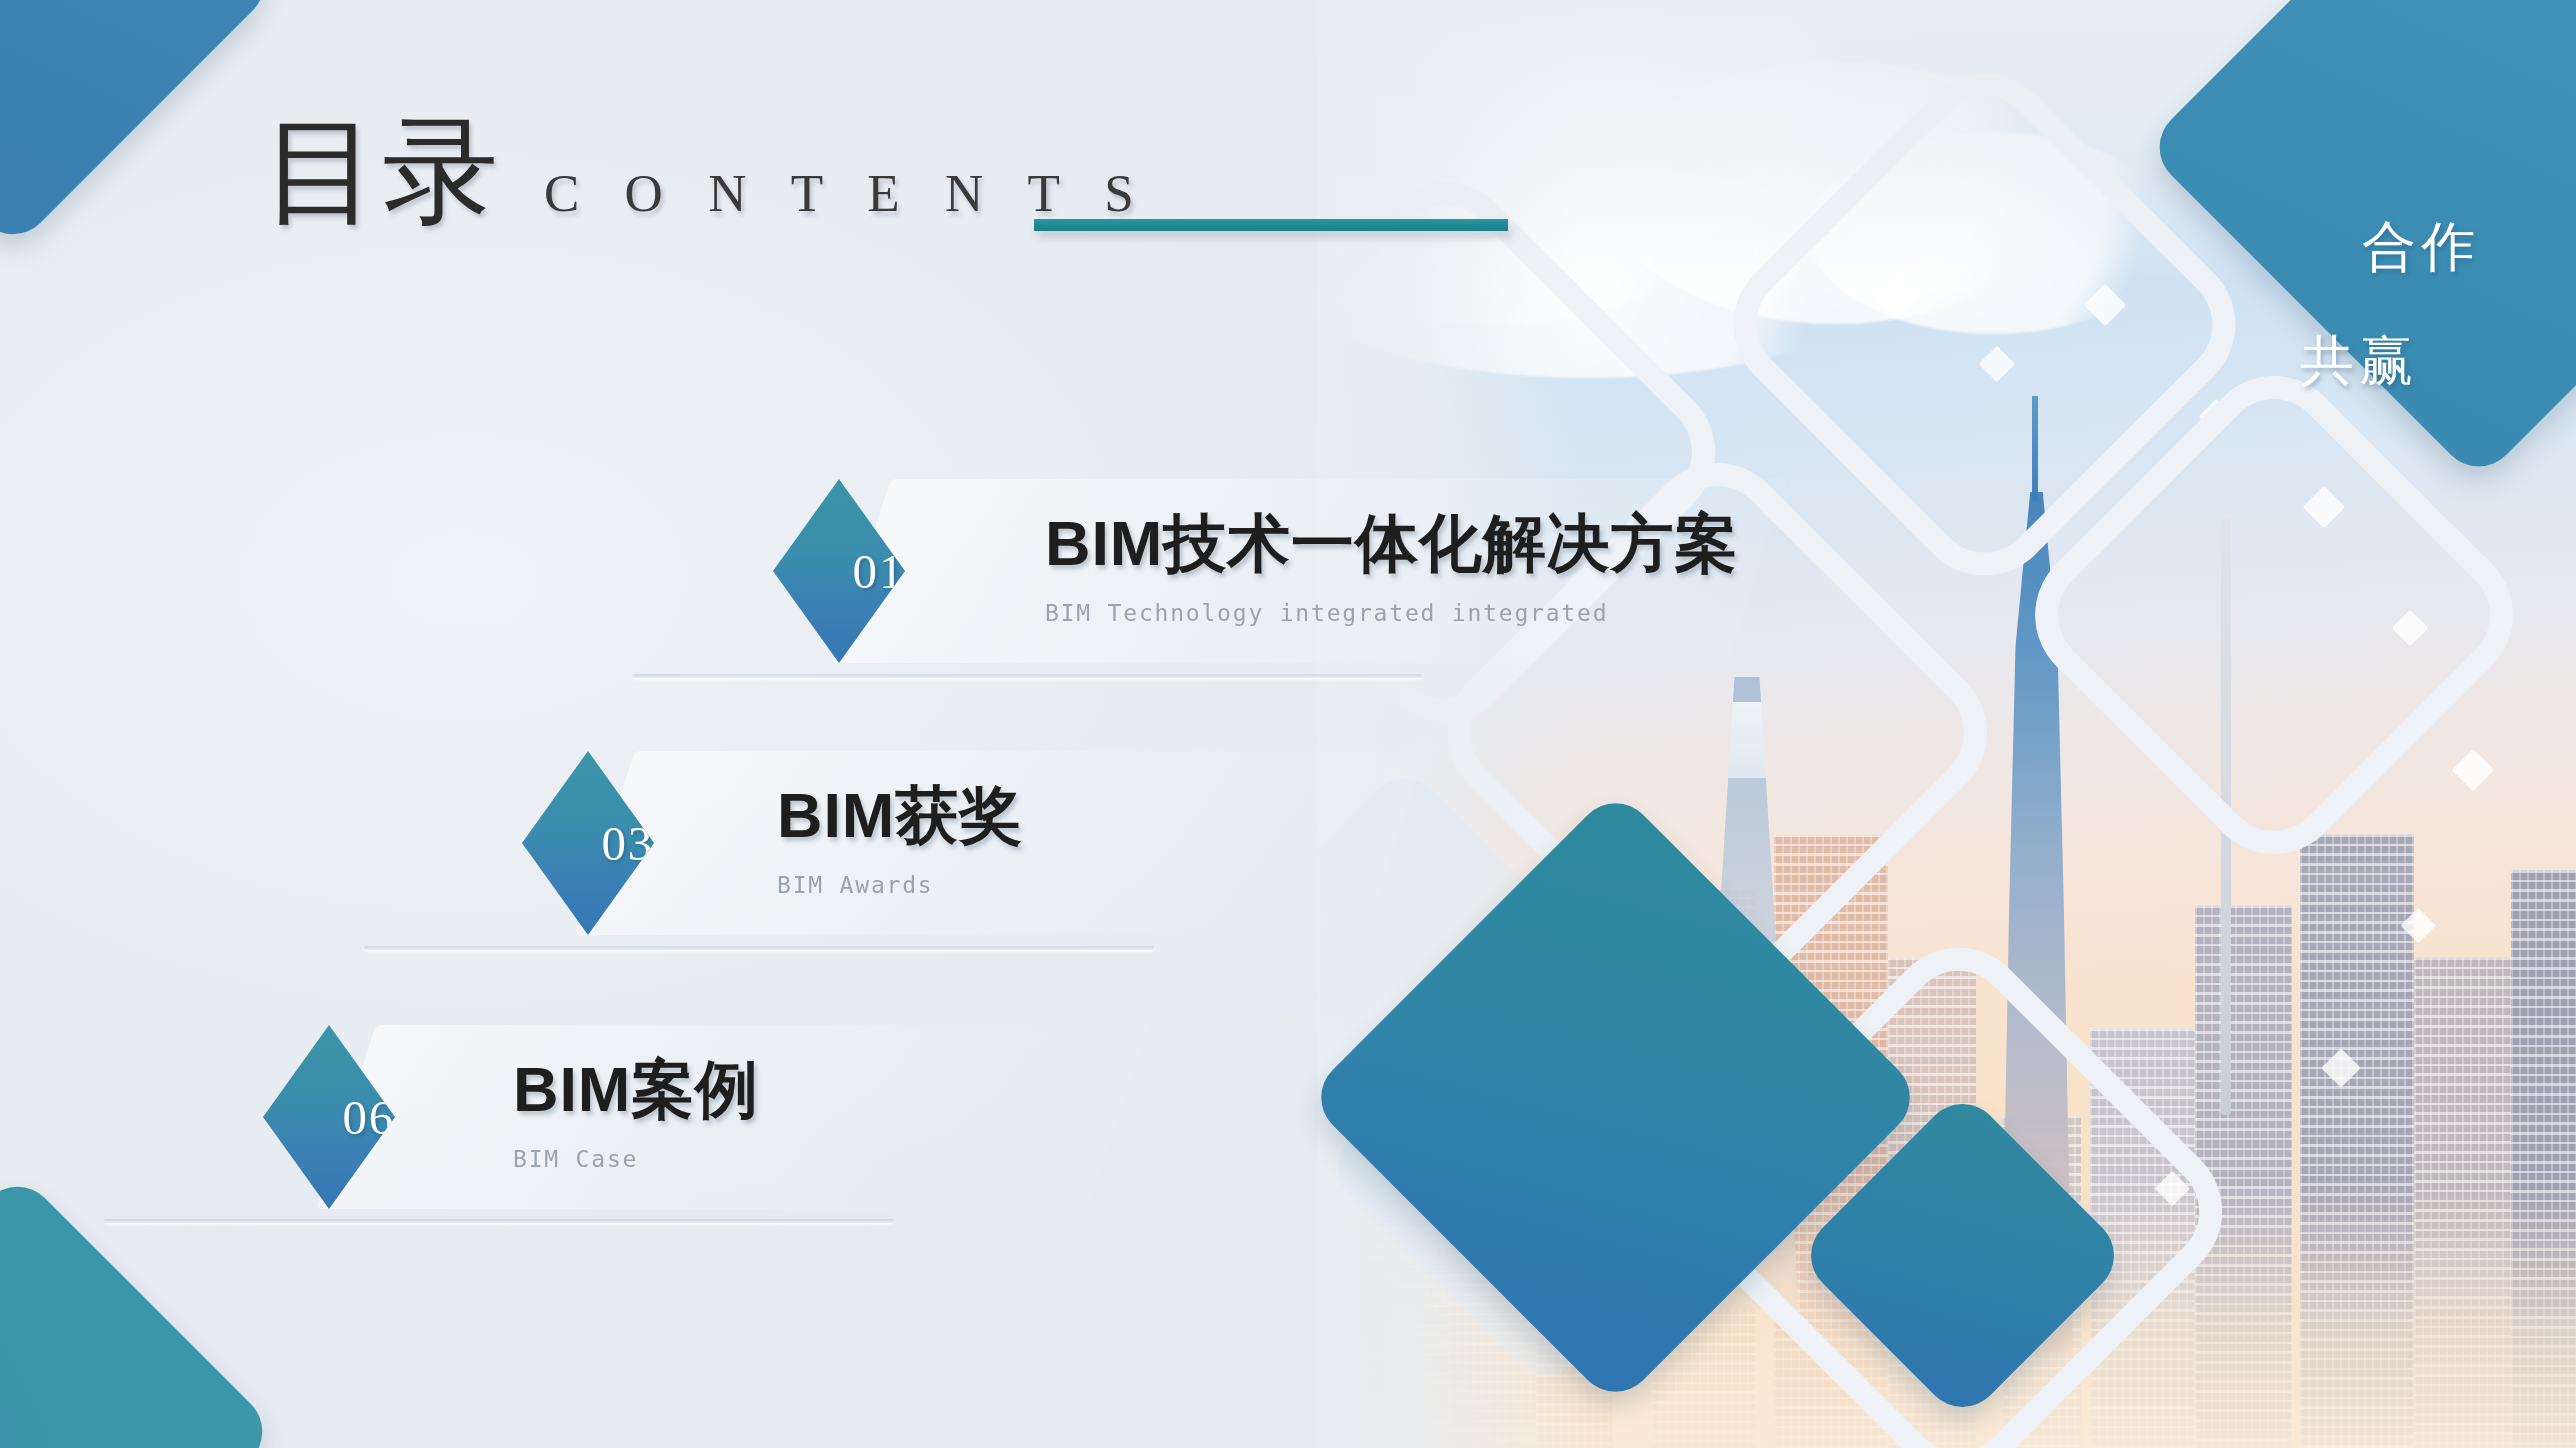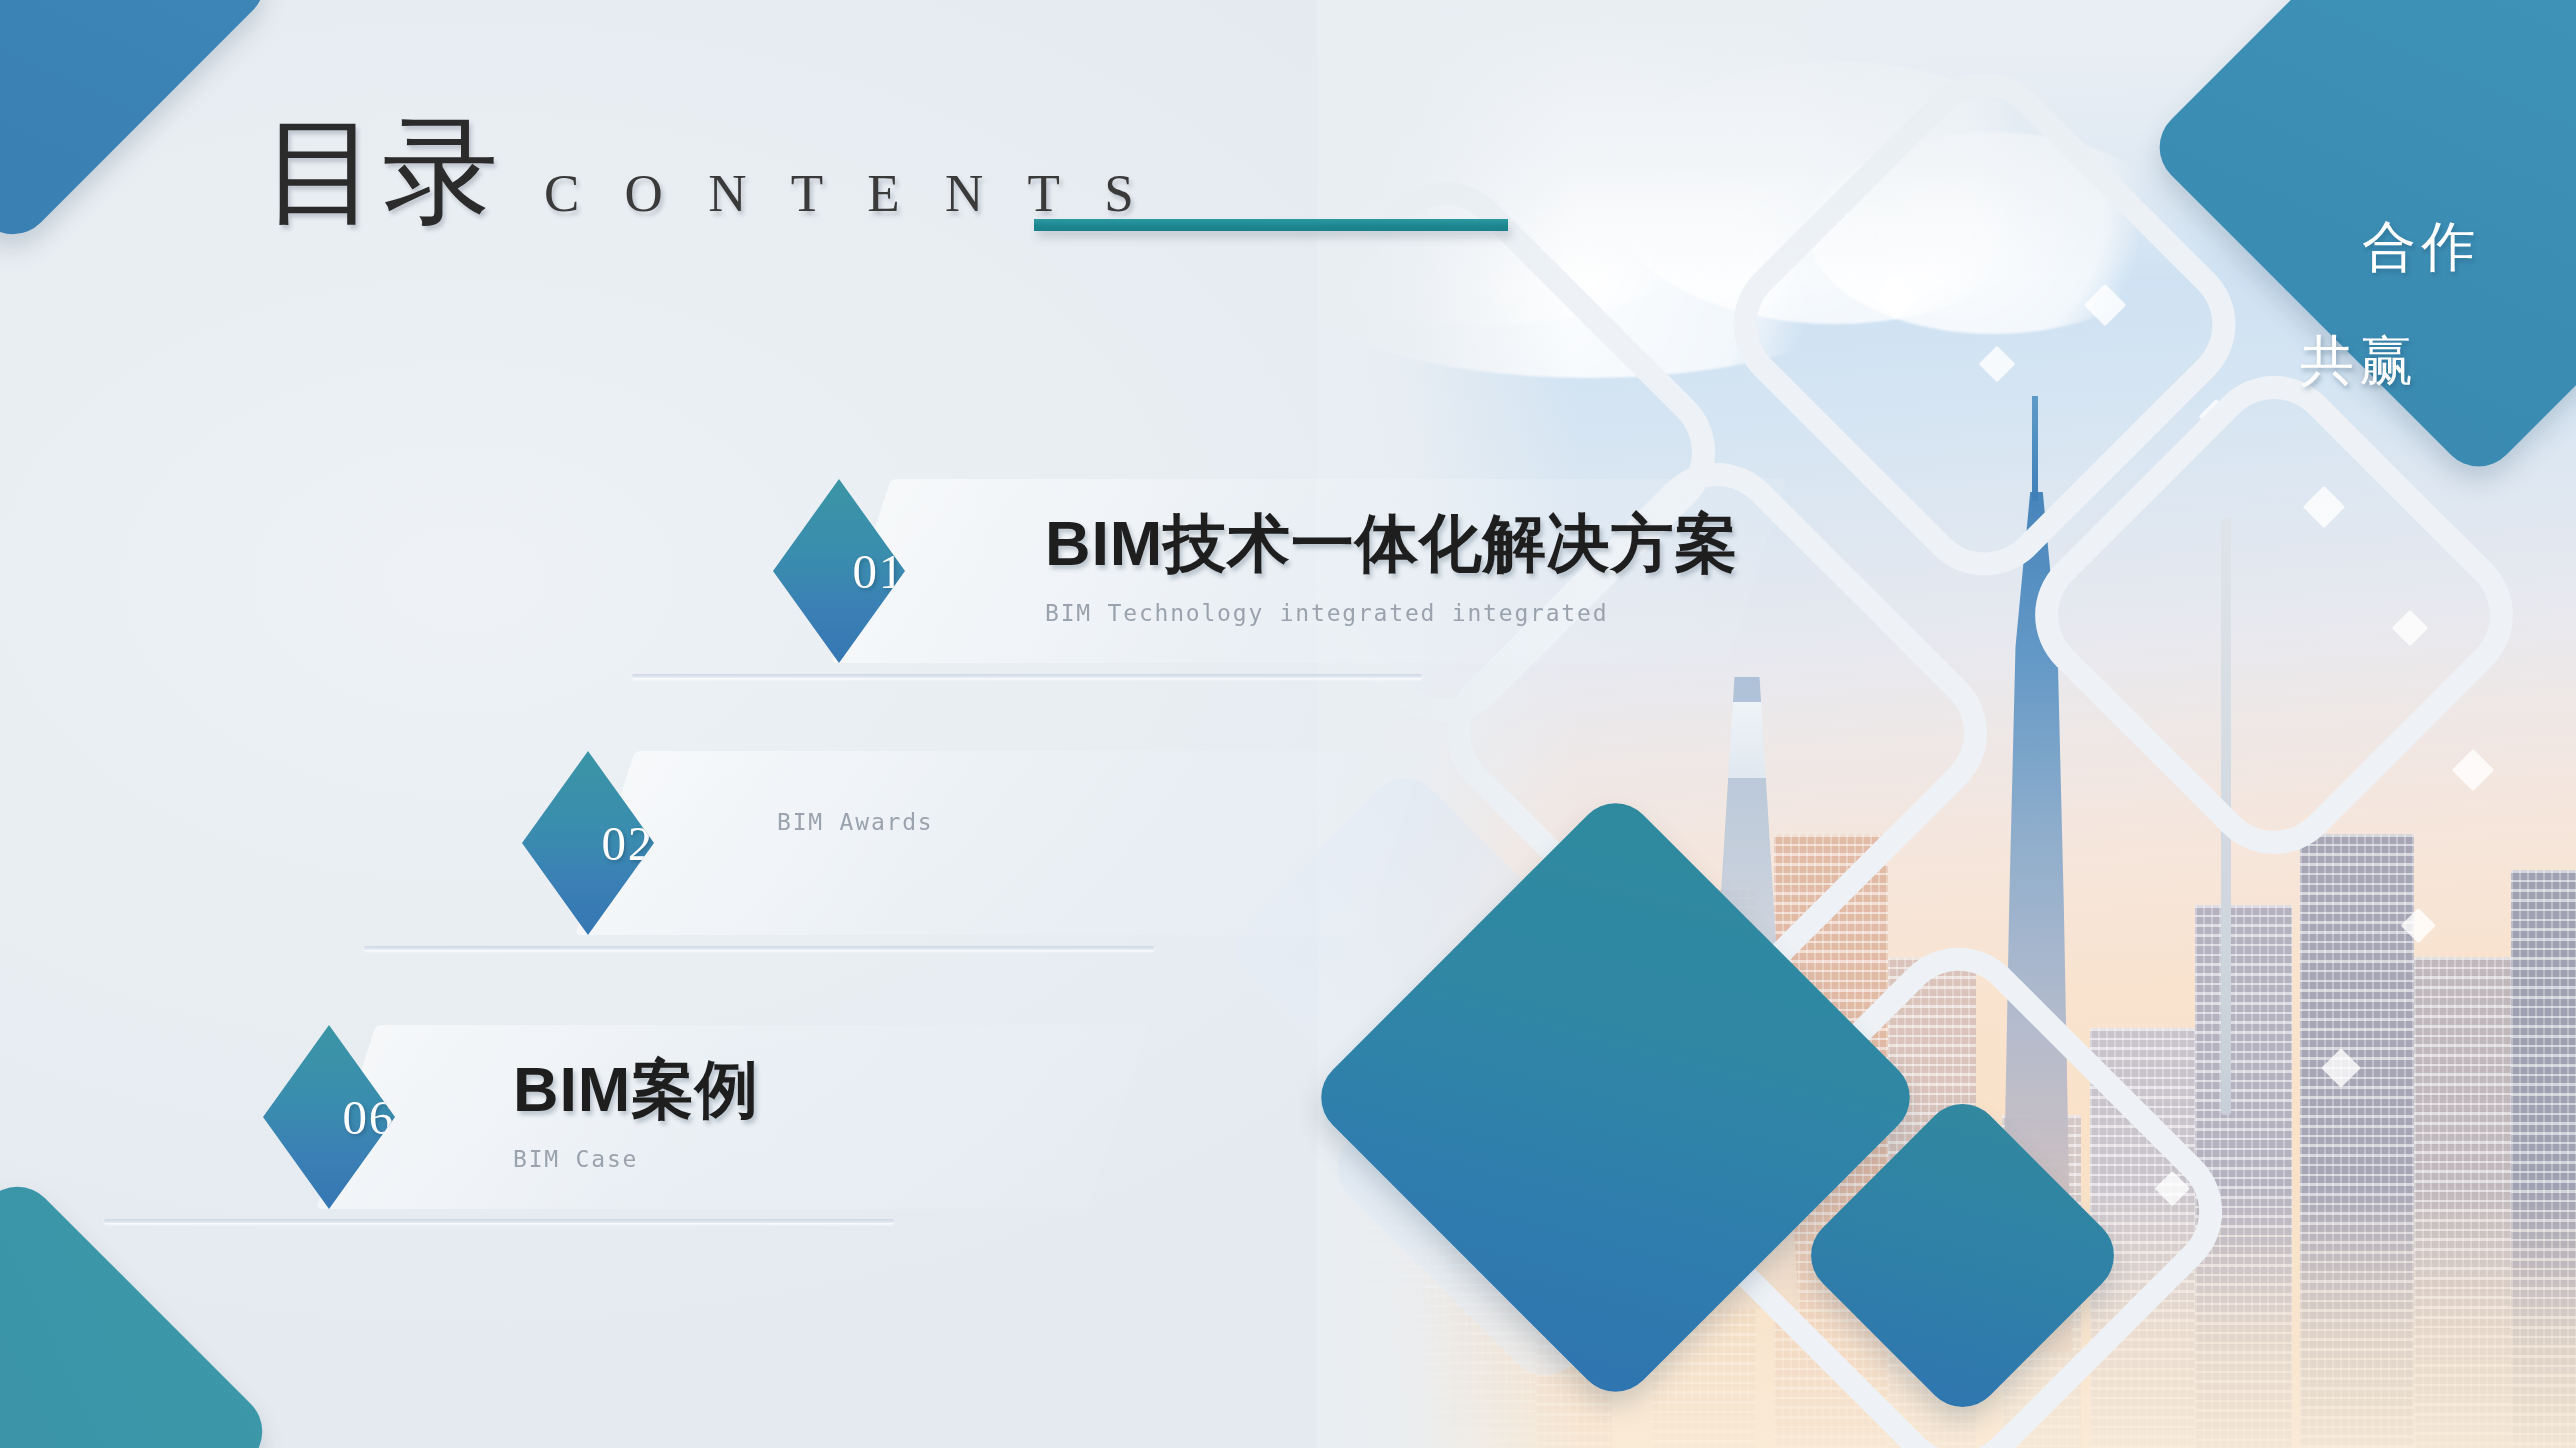--- a/index.html
+++ b/index.html
@@ -299,23 +299,24 @@
     <div class="row-texts" style="left:272px;top:33px;">
       <div class="row-title">BIM技术一体化解决方案</div>
       <div class="row-sub">BIM Technology integrated integrated</div>
     </div>
   </div>
   <div class="divider" style="left:632px;top:674px;width:790px;"></div>
 
   <div class="row" style="left:522px;top:751px;width:983px;">
     <div class="row-panel" style="left:83px;width:790px;"></div>
     <div class="badge" style="left:0;">
-      <span>02</span>
+      <span>03</span>
     </div>
     <div class="row-texts" style="left:255px;top:33px;">
+      <div class="row-title">BIM获奖</div>
       <div class="row-sub">BIM Awards</div>
     </div>
   </div>
   <div class="divider" style="left:364px;top:946px;width:790px;"></div>
 
   <div class="row" style="left:263px;top:1025px;width:966px;">
     <div class="row-panel" style="left:83px;width:773px;"></div>
     <div class="badge" style="left:0;">
       <span>06</span>
     </div>

